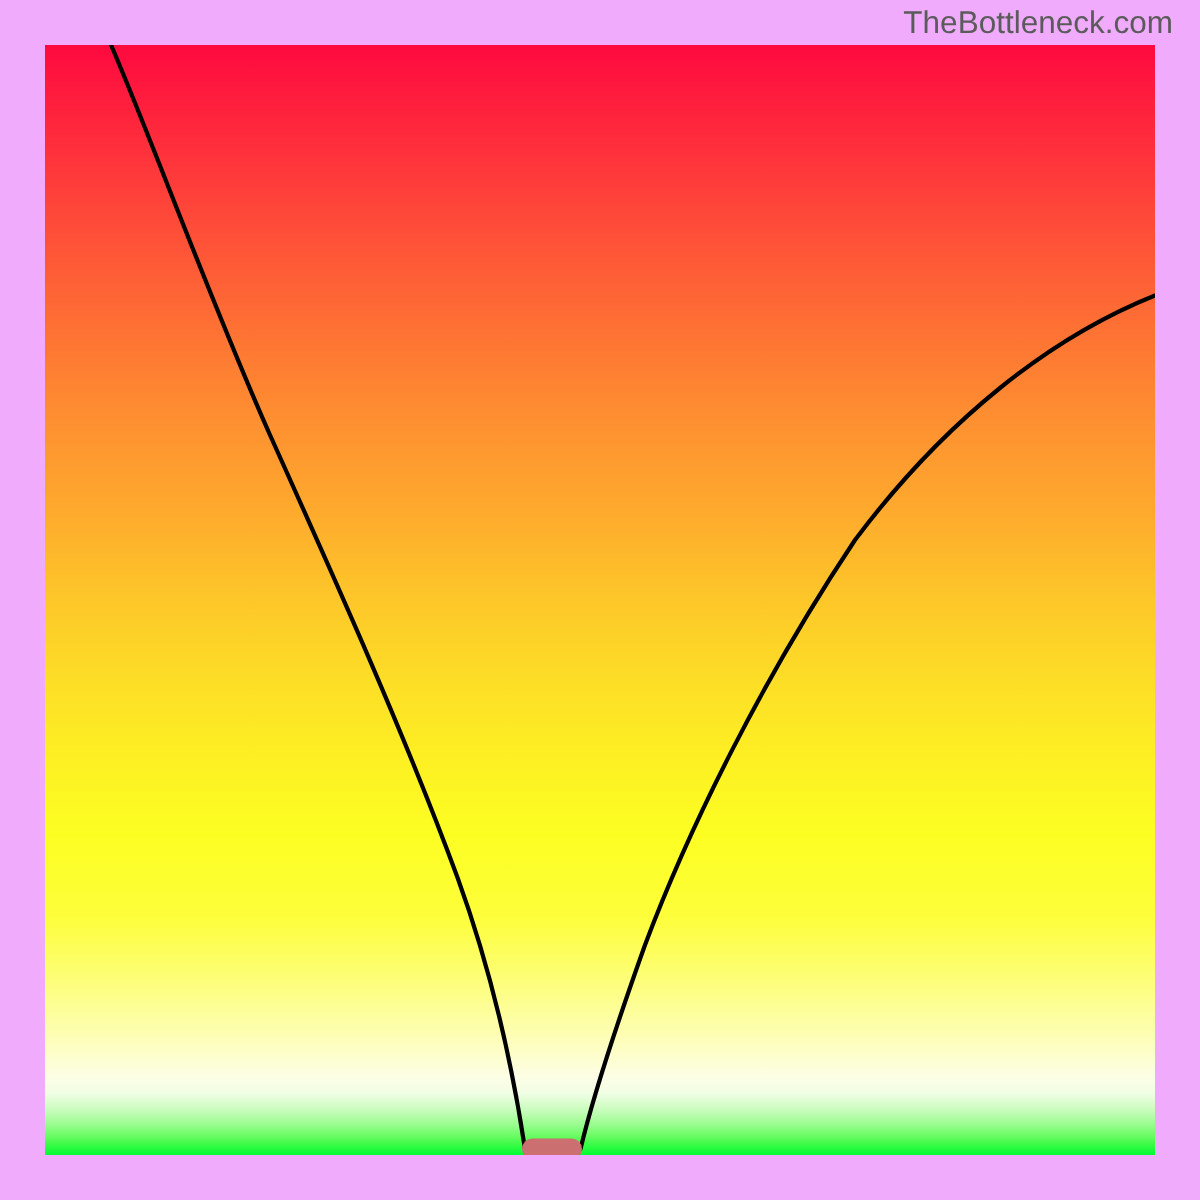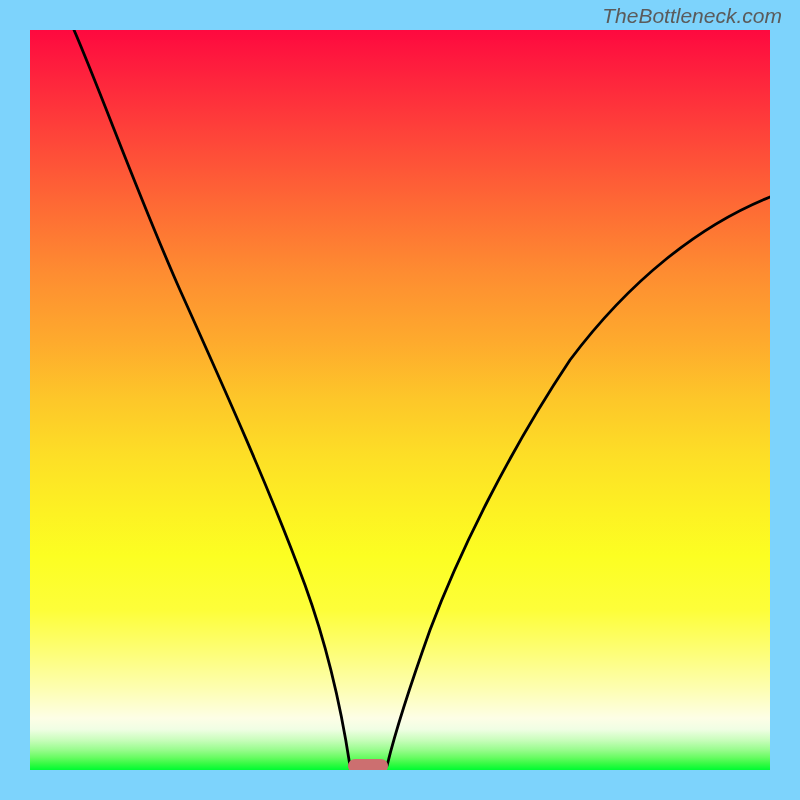--- a/index.html
+++ b/index.html
@@ -7,22 +7,21 @@
     padding: 0;
     width: 800px;
     height: 800px;
     overflow: hidden;
     background: #000;
     font-family: Arial, Helvetica, sans-serif;
   }
   .frame {
     position: absolute;
     inset: 0;
-    background: #7dd3fc;
-    font-style: italic;
+    background: #f0abfc;
   }
   .plot {
     position: absolute;
     left: 30px;
     top: 30px;
     width: 740px;
     height: 740px;
     overflow: hidden;
   }
   .gradient {

